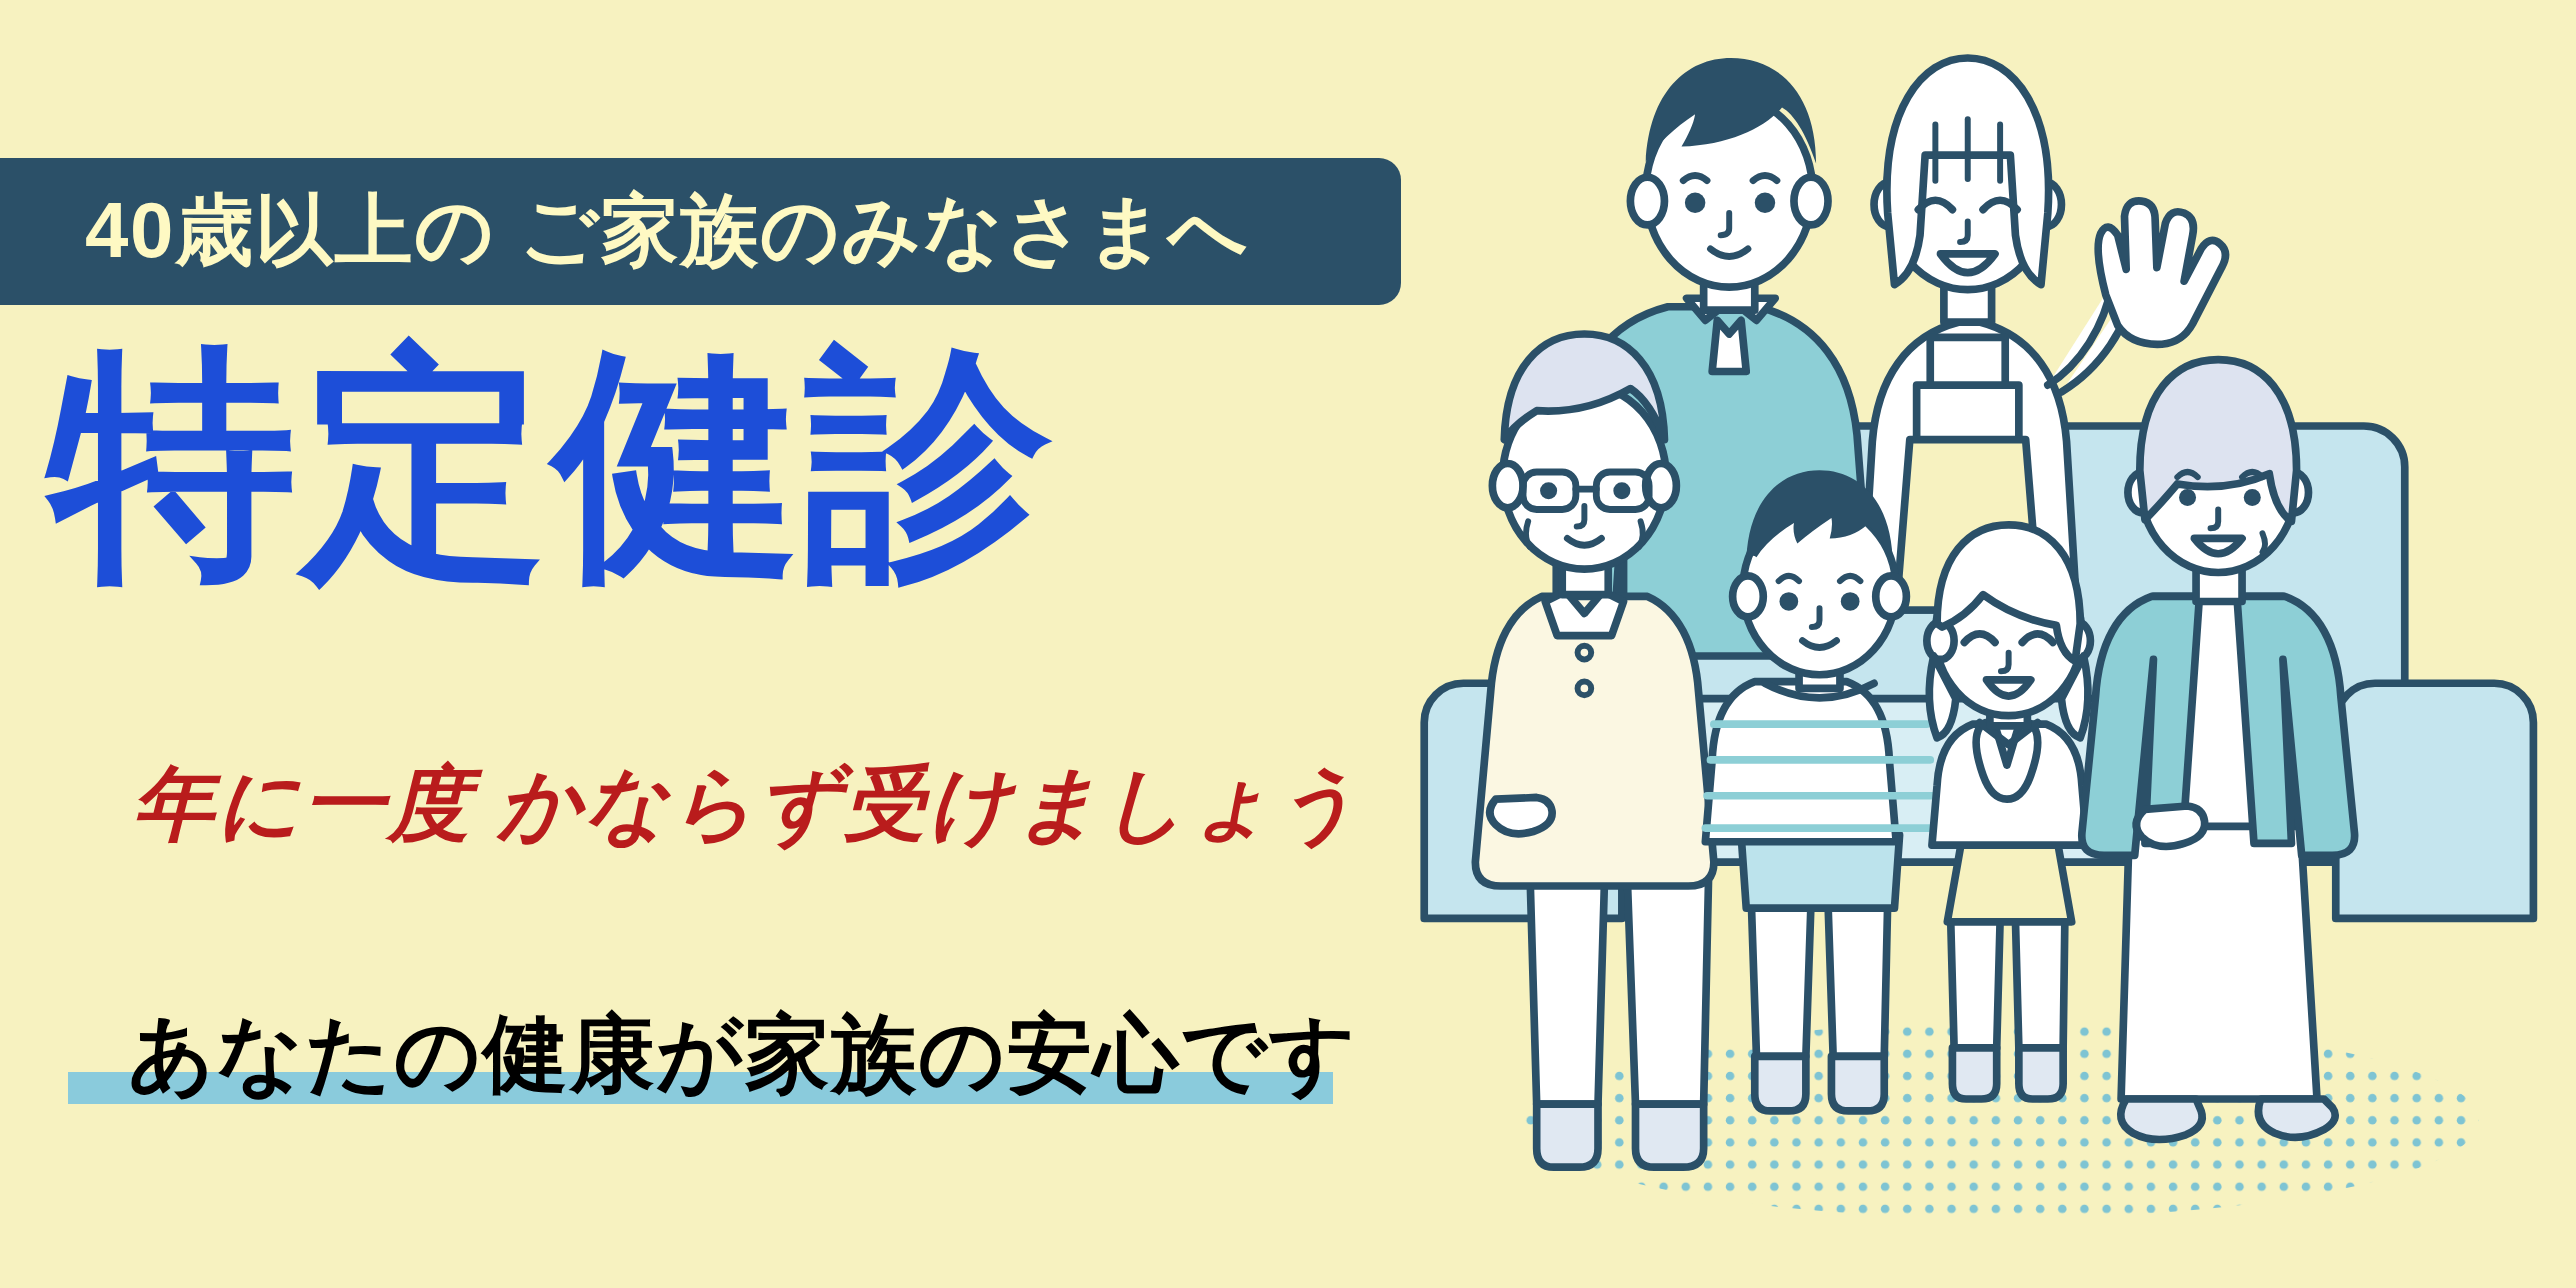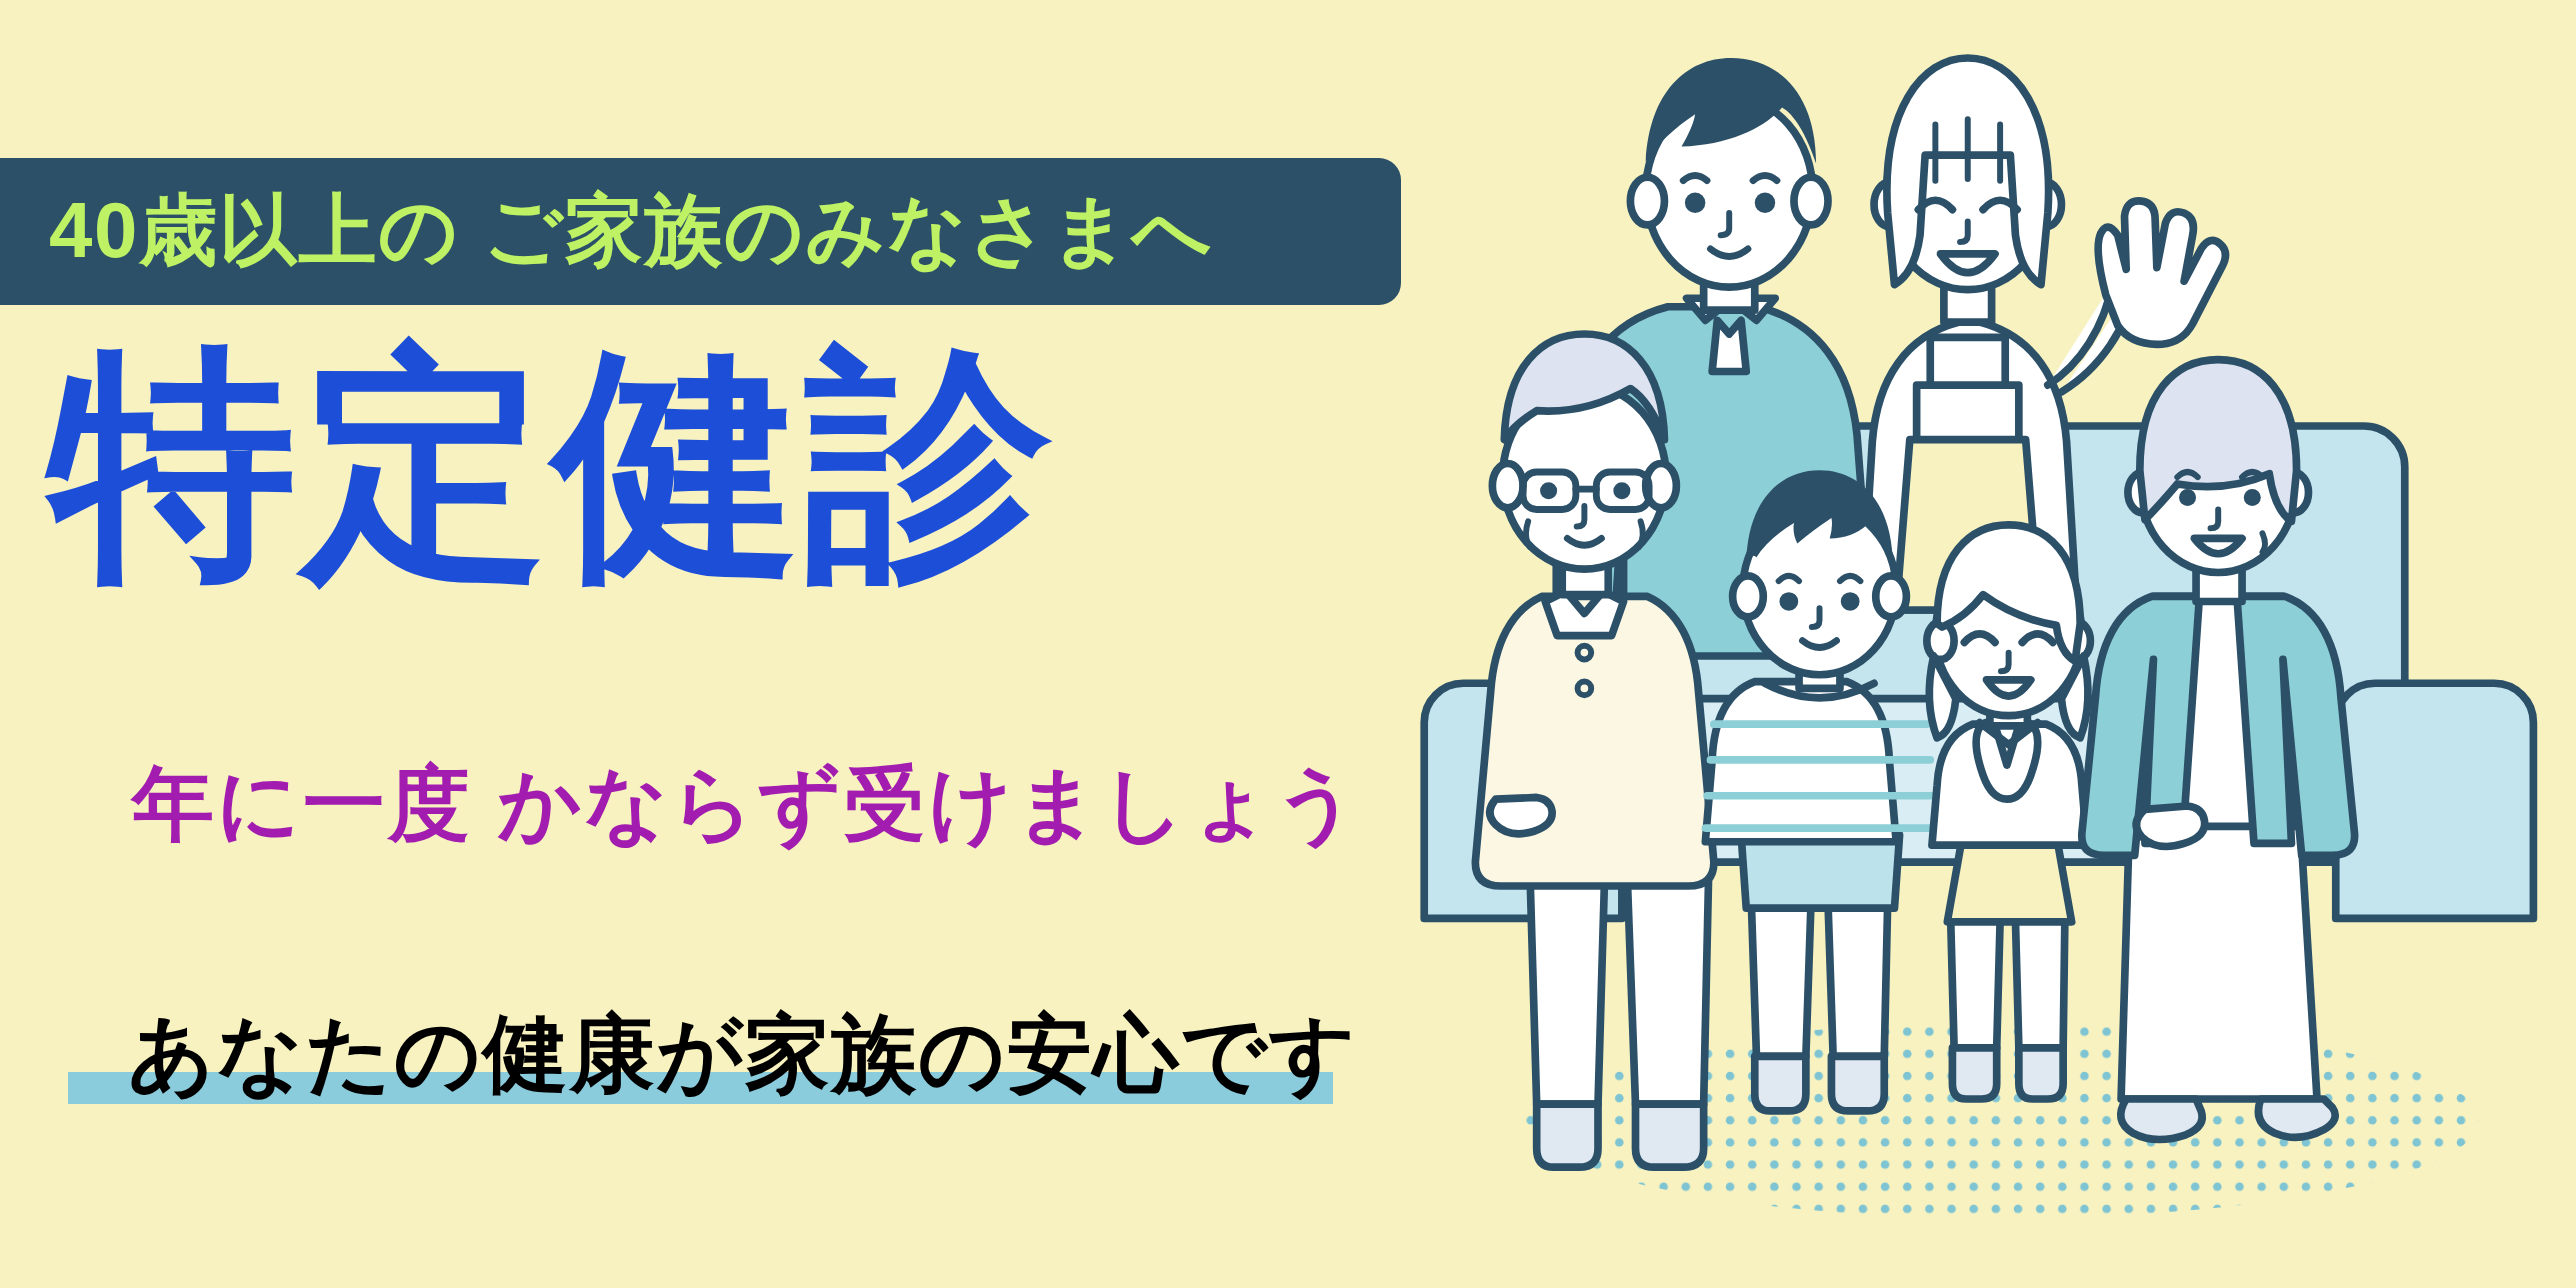--- a/index.html
+++ b/index.html
@@ -23,49 +23,50 @@
     top: 158px;
     width: 1401px;
     height: 147px;
     background: #2B5068;
     border-top-right-radius: 22px;
     border-bottom-right-radius: 22px;
     display: flex;
     align-items: center;
   }
   #eyebrow-text {
-    color: #bef264;
+    color: #fef9c3;
     font-size: 78px;
     font-weight: bold;
     letter-spacing: 1.7px;
-    margin-left: 49px;
+    margin-left: 85px;
     white-space: nowrap;
   }
 
   #headline {
     position: absolute;
     left: 49px;
     top: 341px;
     color: #1d4ed8;
     font-size: 247px;
     font-weight: bold;
     letter-spacing: 5.1px;
     line-height: 1;
     white-space: nowrap;
   }
 
   #subheadline {
     position: absolute;
     left: 132px;
     top: 750px;
-    color: #a21caf;
+    color: #b91c1c;
     font-size: 82px;
     font-weight: bold;
     letter-spacing: 2.6px;
     white-space: nowrap;
+    font-style: italic;
   }
 
   #tagline-wrap {
     position: absolute;
     left: 68px;
     top: 997px;
     width: 1278px;
     height: 119px;
   }
   #tagline-highlight {

